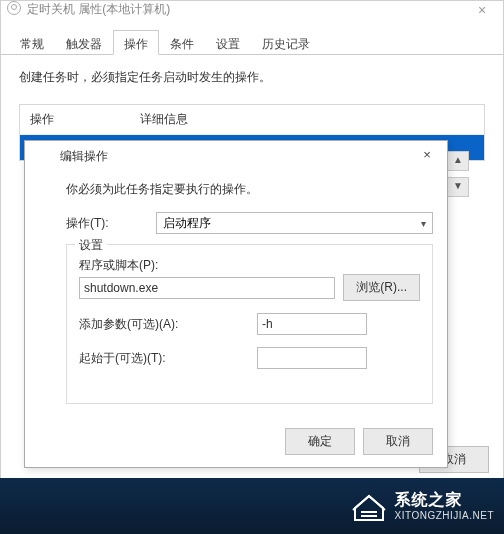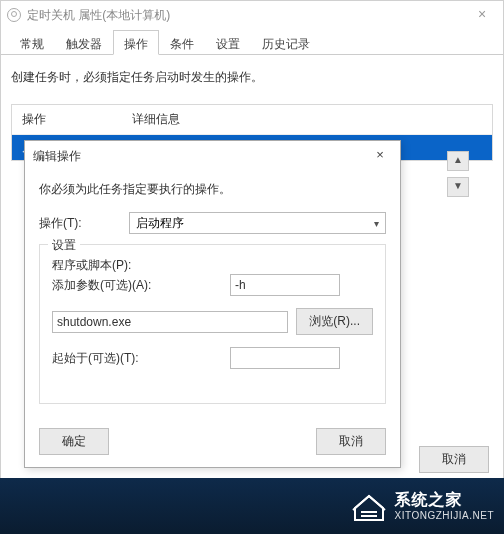--- a/index.html
+++ b/index.html
@@ -14,21 +14,21 @@
     }
     .parent-window {
       position: absolute;
       top: 0; left: 0; right: 0; bottom: 0;
       background: #ffffff;
       border: 1px solid #d0d0d0;
     }
     .parent-titlebar {
       height: 28px;
       display: flex;
-      align-items: center;
+      align-items: flex-start;
       padding: 0 6px;
       color: #888;
       font-size: 12px;
     }
     .parent-titlebar .title-icon {
       width: 14px; height: 14px;
       border: 1px solid #aaa;
       border-radius: 50%;
       margin-right: 6px;
       position: relative;
@@ -66,21 +66,21 @@
       font-size: 12px;
       position: relative;
       top: 1px;
     }
     .tab.active {
       border-color: #ccc;
       background: #fff;
       border-bottom: 1px solid #fff;
     }
     .parent-body {
-      padding: 14px 10px;
+      padding: 14px 18px;
     }
     .parent-desc {
       color: #333;
       margin-bottom: 18px;
       font-size: 12px;
     }
     .actions-box {
       border: 1px solid #d8d8d8;
       padding: 0;
     }
@@ -129,25 +129,26 @@
       text-align: center;
       cursor: pointer;
       font-size: 12px;
     }
 
     
     .modal {
       position: absolute;
       top: 140px;
       left: 24px;
-      width: 377px;
+      width: 424px;
       background: #fff;
       border: 1px solid #aaa;
       box-shadow: 2px 2px 8px rgba(0,0,0,0.15);
       z-index: 10;
+      padding-left: 27px;
     }
     .modal-titlebar {
       display: flex;
       align-items: center;
       padding: 6px 8px;
       font-size: 12px;
       color: #333;
     }
     .modal-close {
       margin-left: auto;
@@ -219,21 +220,21 @@
       background: #fff;
       padding: 0 4px;
       font-size: 12px;
       color: #333;
     }
     .tb-wide { flex: 1; }
     .tb-short { width: 110px; }
     .hrow .lbl { width: 170px; color: #333; }
     .modal-footer {
       display: flex;
-      justify-content: space-between;
+      justify-content: flex-end;
       gap: 8px;
       padding: 10px 14px 12px;
     }
 
     
     .bottombar {
       position: absolute;
       left: 0; right: 0; bottom: 0;
       height: 56px;
       background: linear-gradient(#0e2a4a, #0a1c30);
@@ -315,27 +316,27 @@
         <span>启动程序</span>
         <span class="chev">▾</span>
       </div>
     </div>
 
     <div class="groupbox">
       <div class="group-legend">设置</div>
 
       <div class="g-label">程序或脚本(P):</div>
       <div class="hrow">
+        <input class="textbox tb-wide" value="shutdown.exe" style="">
+        <div class="btn">浏览(R)...</div>
+      </div>
+
+      <div class="hrow">
         <div class="lbl">添加参数(可选)(A):</div>
         <input class="textbox tb-short" value="-h" style="">
-      </div>
-
-      <div class="hrow">
-        <input class="textbox tb-wide" value="shutdown.exe" style="">
-        <div class="btn">浏览(R)...</div>
       </div>
 
       <div class="hrow">
         <div class="lbl">起始于(可选)(T):</div>
         <input class="textbox tb-short" value="" style="">
       </div>
     </div>
   </div>
 
   <div class="modal-footer">

